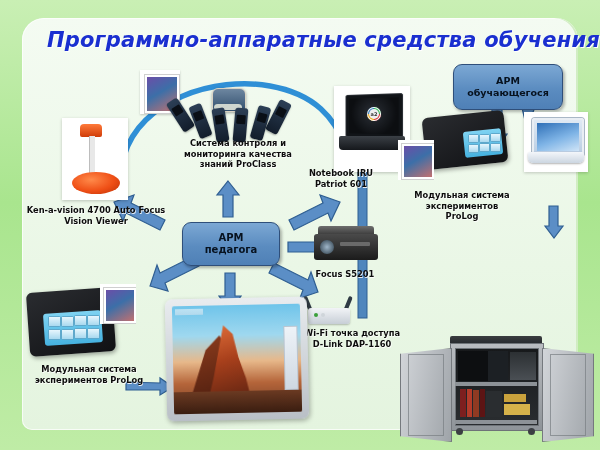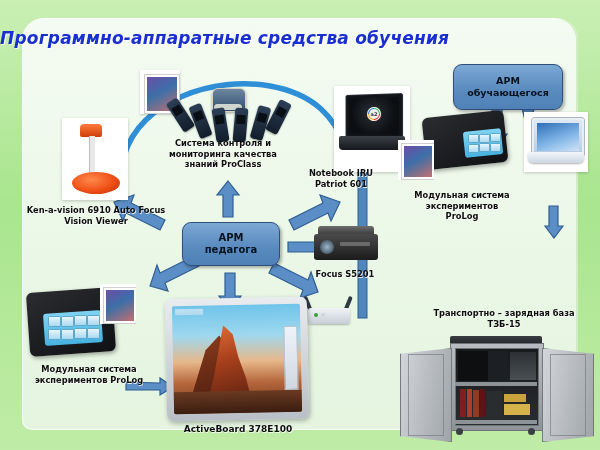--- a/index.html
+++ b/index.html
@@ -26,25 +26,25 @@
   #panel::after{
     content:"";
     position:absolute; left:0; top:0; right:0; bottom:0;
     border-radius: 22px 22px 10px 10px;
     box-shadow: -2px 0 0 rgba(205,235,190,.9) inset;
   }
 
   .title {
     position: absolute;
     left: 0; right: 0; top: 28px;
-    text-align: left;
+    text-align: right;
     font-family: "DejaVu Sans", sans-serif;
     font-style: italic;
     font-weight: bold;
-    font-size: 17px;
+    font-size: 21px;
     color: #1a2fd0;
     letter-spacing: .2px;
     text-shadow: 1px 1px 0 #ffffff;
     white-space: nowrap;
   }
 
   
   .lbl {
     position: absolute;
     font-family: "DejaVu Sans", sans-serif;
@@ -277,30 +277,30 @@
         <i></i>
       </div>
     <div class="clicker" style="left:254px; top:106px; width:13px; height:34px; transform:rotate(16deg);">
         <i></i>
       </div>
     <div class="clicker" style="left:272px; top:100px; width:13px; height:34px; transform:rotate(27deg);">
         <i></i>
       </div>
   </div>
 
-  <div class="lbl" style="left:143px; top:138px; width:160px;">Система контроля и
+  <div class="lbl" style="left:158px; top:138px; width:160px;">Система контроля и
 мониторинга качества
 знаний ProClass</div>
 
   <div class="photo white" style="left:62px; top:118px; width:66px; height:82px; box-shadow:0 1px 3px rgba(0,0,0,.22);">
     <div class="cam-head" style="left:18px; top:6px; width:22px; height:13px;"></div>
     <div class="cam-arm" style="left:27px; top:18px; width:5px; height:44px;"></div>
     <div class="cam-base" style="left:10px; top:54px; width:48px; height:22px;"></div>
   </div>
-  <div class="lbl" style="left:24px; top:205px; width:144px;">Ken-a-vision 6910 Auto Focus
+  <div class="lbl" style="left:24px; top:205px; width:144px;">Ken-a-vision 4700 Auto Focus
 Vision Viewer</div>
 
   <div class="node" style="left:182px; top:222px; width:96px; height:42px;">АРМ
 педагога</div>
 
   <div class="node" style="left:453px; top:64px; width:108px; height:44px; font-size:9.5px;">АРМ
 обучающегося</div>
 
   <div class="photo white" style="left:334px; top:86px; width:76px; height:86px; box-shadow:0 1px 3px rgba(0,0,0,.22);">
     <div class="lap-screen" style="left:10px; top:8px; width:56px; height:42px; transform:perspective(90px) rotateY(-8deg);">
@@ -322,20 +322,22 @@
   </div>
   <div class="lbl" style="left:300px; top:269px; width:90px;">Focus S5201</div>
 
   <div style="position:absolute; left:300px; top:296px; width:58px; height:30px;">
     <div class="ap-ant" style="left:6px; top:0px; width:4px; height:16px; transform:rotate(-22deg);"></div>
     <div class="ap-ant" style="left:46px; top:0px; width:4px; height:16px; transform:rotate(22deg);"></div>
     <div class="ap-body" style="left:8px; top:12px; width:42px; height:16px;"></div>
     <div style="position:absolute; left:14px; top:17px; width:4px; height:4px; border-radius:50%; background:#3aa03a;"></div>
     <div style="position:absolute; left:21px; top:17px; width:4px; height:4px; border-radius:50%; background:#cfd5da;"></div>
   </div>
+  <div class="lbl" style="left:292px; top:328px; width:120px;">Wi-Fi точка доступа
+D-Link DAP-1160</div>
 
   <div style="position:absolute; left:424px; top:114px; width:82px; height:58px;">
     <div class="case-out" style="left:0; top:0; width:82px; height:52px; transform:rotate(-6deg);"></div>
     <div class="case-in" style="left:40px; top:16px; width:38px; height:26px; transform:rotate(-6deg);"></div>
     <div class="case-cell" style="left:44px; top:20px; width:9px; height:7px;"></div>
     <div class="case-cell" style="left:55px; top:20px; width:9px; height:7px;"></div>
     <div class="case-cell" style="left:66px; top:19px; width:9px; height:7px;"></div>
     <div class="case-cell" style="left:44px; top:30px; width:9px; height:7px;"></div>
     <div class="case-cell" style="left:55px; top:29px; width:9px; height:7px;"></div>
     <div class="case-cell" style="left:66px; top:29px; width:9px; height:7px;"></div>
@@ -375,21 +377,20 @@
   <div class="board-frame" style="left:166px; top:298px; width:142px; height:122px;">
     <div class="board-screen" style="left:7px; top:7px; width:128px; height:108px;">
       <div class="butte2" style="left:16px; top:30px; width:56px; height:66px;"></div>
       <div class="butte" style="left:30px; top:20px; width:52px; height:76px;"></div>
       <div style="position:absolute; left:0; bottom:0; width:100%; height:22px;
                   background:linear-gradient(180deg,#6b3a22,#3a1d10);"></div>
       <div class="board-side" style="right:3px; top:22px; width:12px; height:62px;"></div>
       <div class="board-task" style="left:3px; top:3px; width:28px; height:6px; opacity:.55;"></div>
     </div>
   </div>
-  <div class="lbl" style="left:170px; top:424px; width:136px; font-size:9px;">ActiveBoard 378E100</div>
 
   <div style="position:absolute; left:392px; top:336px; width:202px; height:108px;">
     <div class="cab-top" style="left:58px; top:0px; width:92px; height:9px;"></div>
     <div class="cab-body" style="left:58px; top:7px; width:92px; height:86px;"></div>
     <div class="cab-in" style="left:63px; top:12px; width:82px; height:76px;"></div>
 
     <div class="lapslot" style="left:66px; top:15px; width:50px; height:30px;"></div>
     <div style="position:absolute; left:118px; top:16px; width:26px; height:28px;
          background:linear-gradient(180deg,#2c3033,#4a4f54);"></div>
     <div class="cab-shelf" style="left:63px; top:46px; width:82px; height:4px;"></div>
@@ -409,16 +410,14 @@
       </div>
 
     <div class="cab-door" style="left:150px; top:12px; width:50px; height:92px;
                 clip-path: polygon(0 0%, 100% 6%, 100% 94%, 0 100%);">
         <i></i>
       </div>
 
     <div style="position:absolute; left:64px; top:92px; width:7px; height:7px; border-radius:50%; background:#3b3f43;"></div>
     <div style="position:absolute; left:136px; top:92px; width:7px; height:7px; border-radius:50%; background:#3b3f43;"></div>
   </div>
-  <div class="lbl" style="left:418px; top:308px; width:172px;">Транспортно – зарядная база
-ТЗБ-15</div>
 
 </div>
 
 </body></html>

